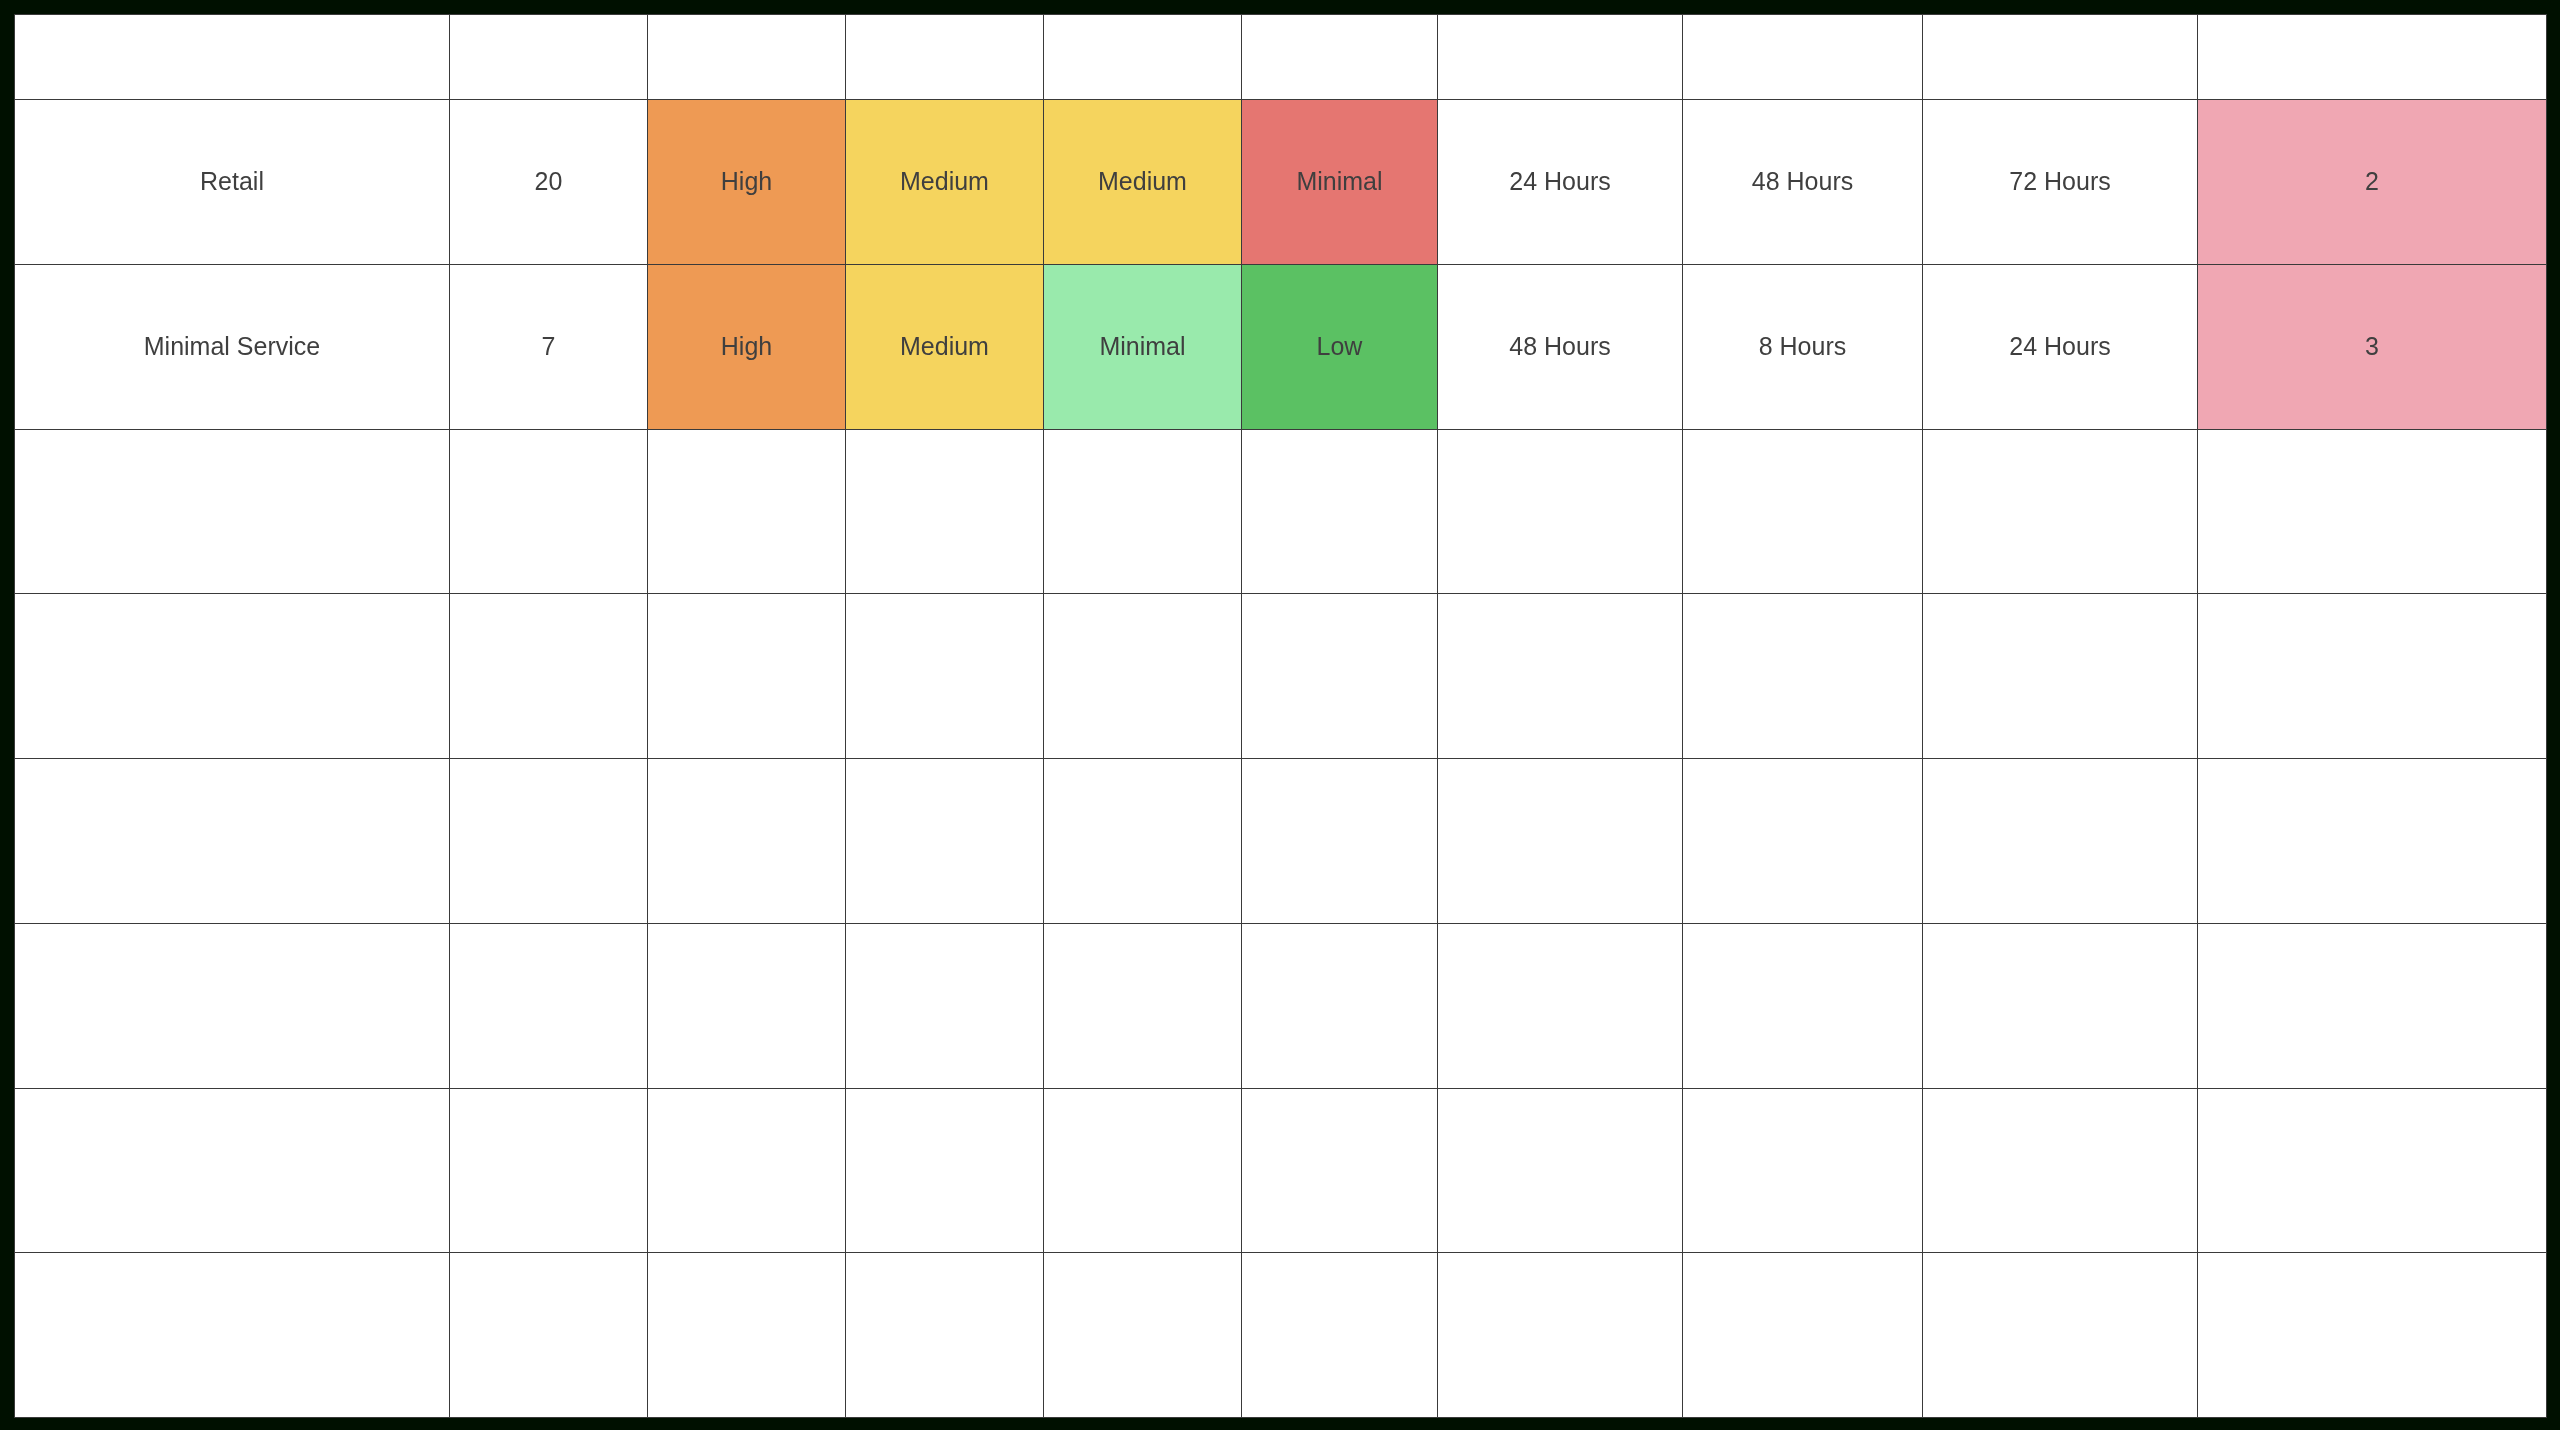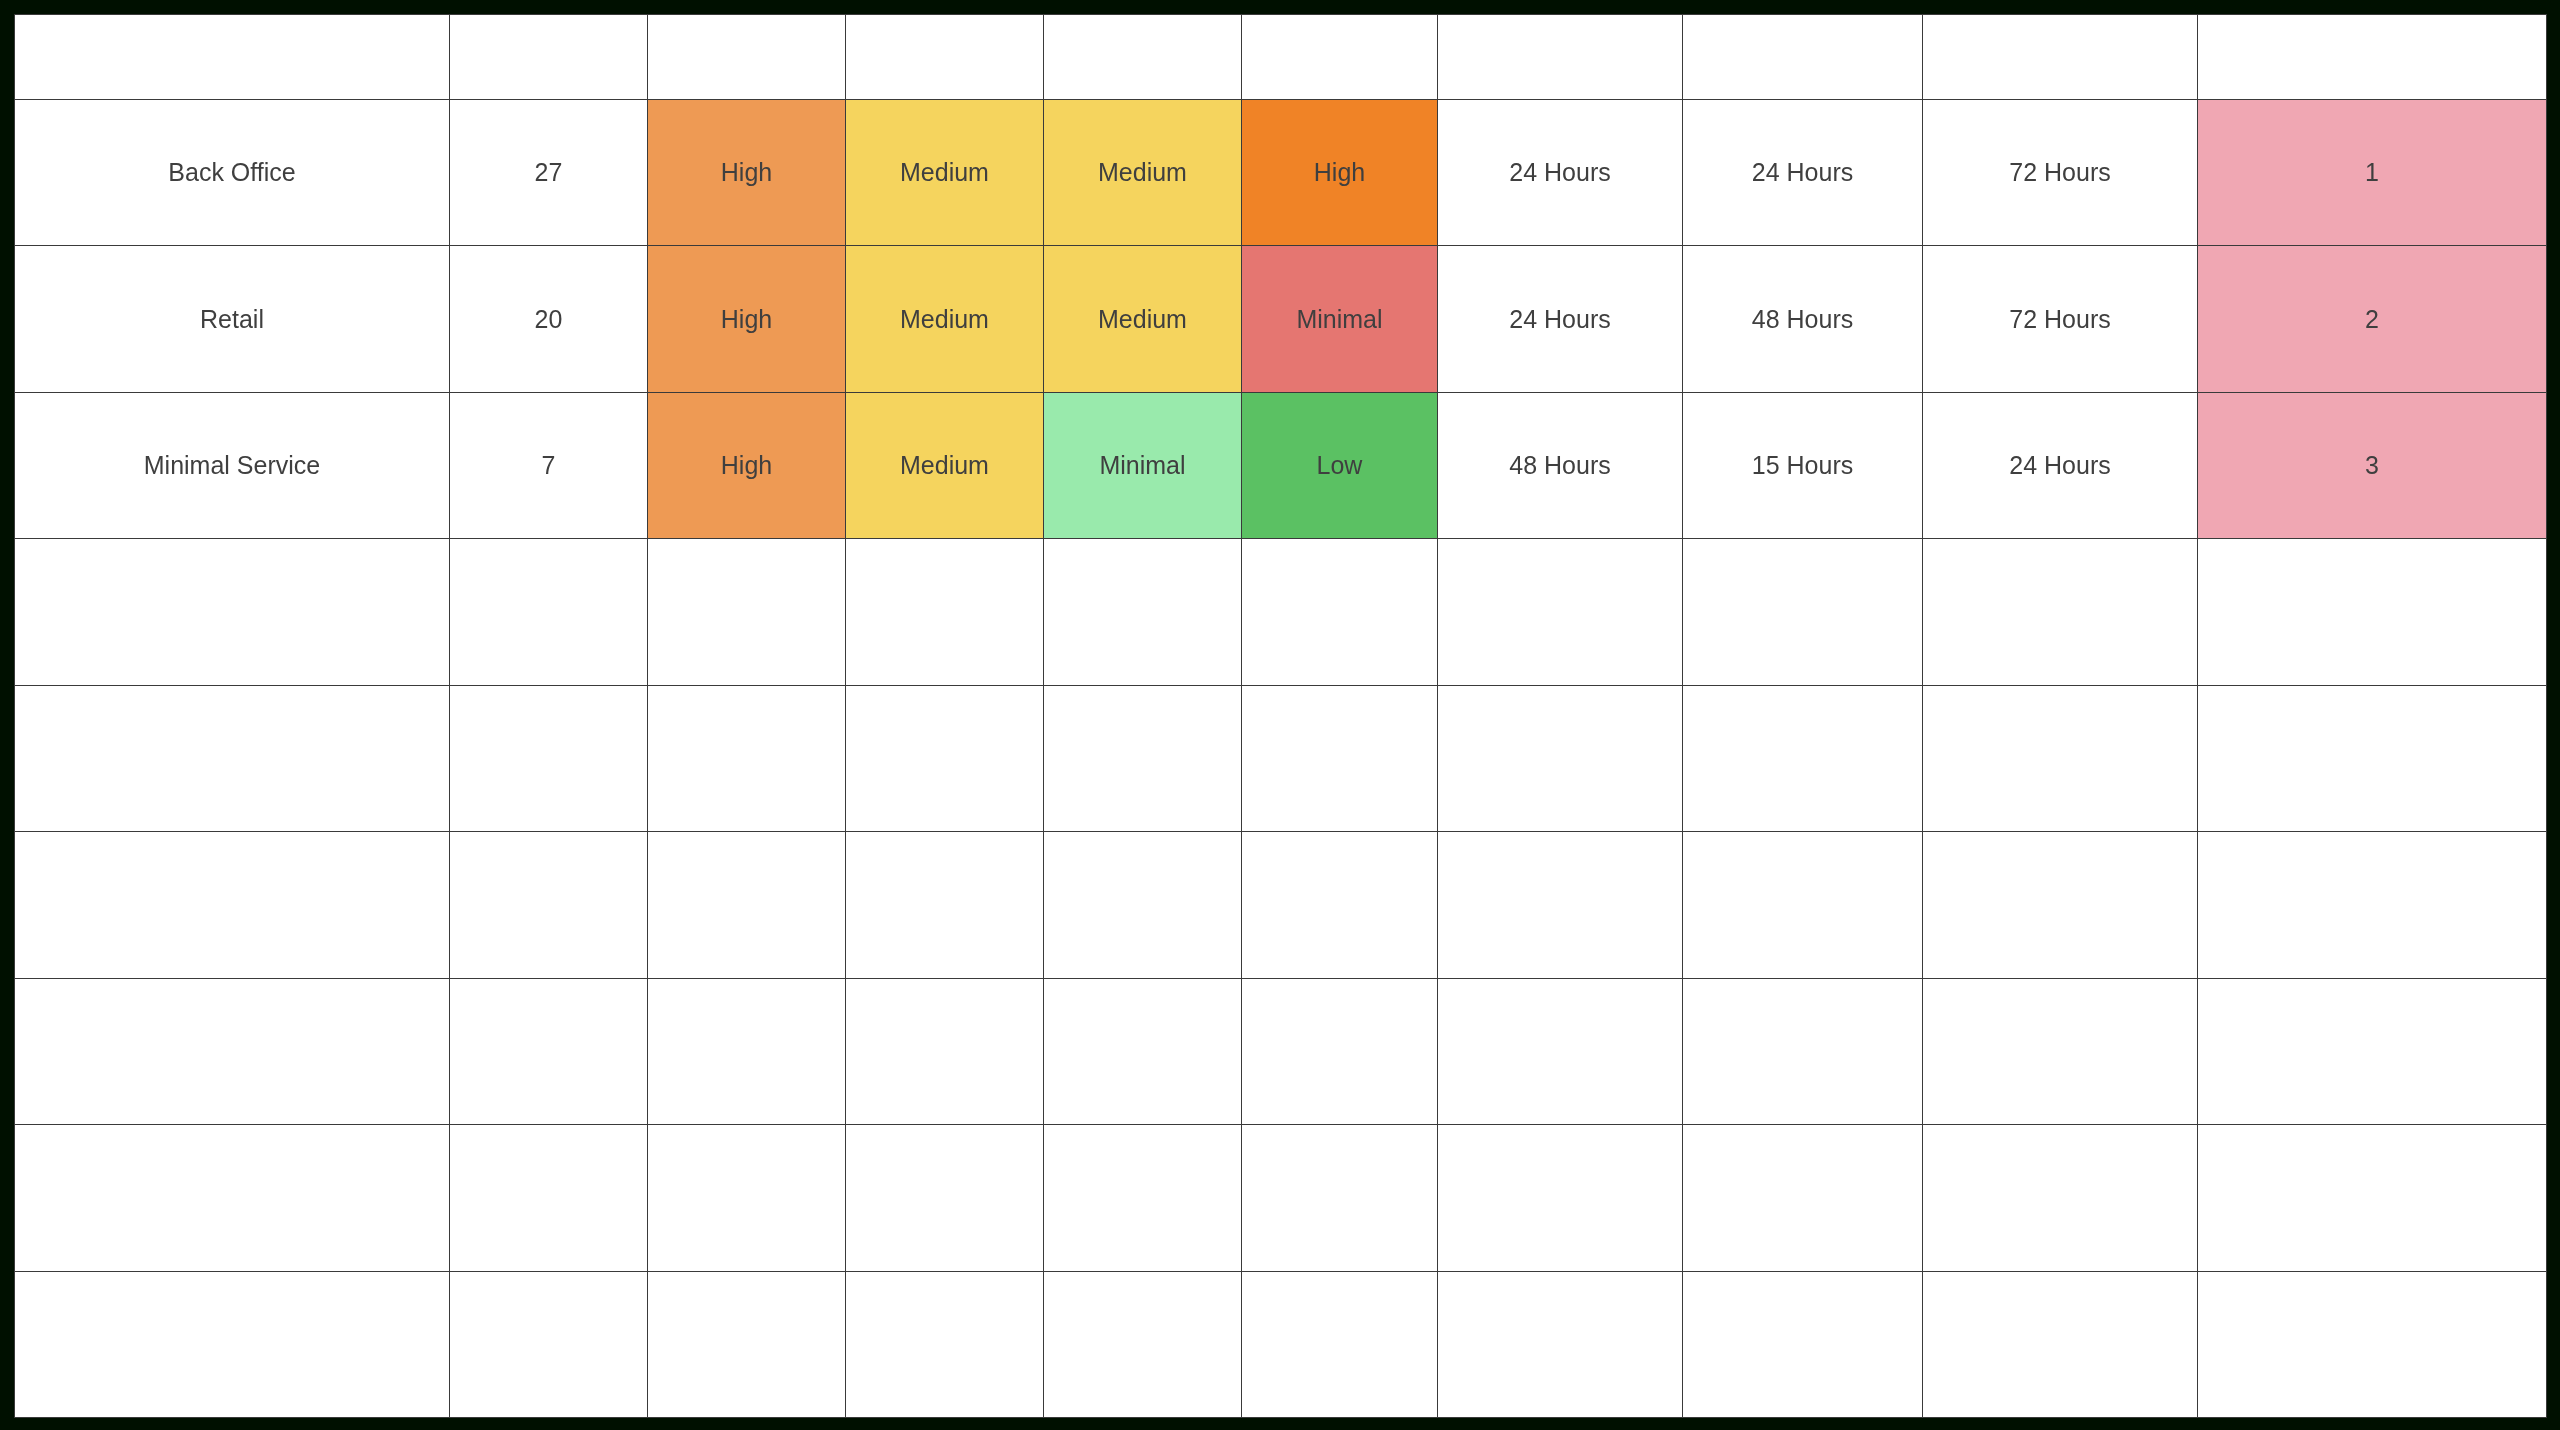--- a/index.html
+++ b/index.html
@@ -120,53 +120,41 @@
           <th>
             <span class="hdr-line">Maximum</span>
             <span class="hdr-line">Allowable Downtime</span>
           </th>
           <th>
             <span class="hdr-line">Overall Priority</span>
           </th>
         </tr>
     </thead>
     <tbody>
-        <tr>
-          <td class="fill-none">Back Office</td>
-          <td class="fill-none">27</td>
-          <td class="fill-high">High</td>
-          <td class="fill-medium">Medium</td>
-          <td class="fill-medium">Medium</td>
-          <td class="fill-reshigh">High</td>
-          <td class="fill-none">24 Hours</td>
-          <td class="fill-none">24 Hours</td>
-          <td class="fill-none">72 Hours</td>
-          <td class="fill-priority">1</td>
-        </tr>
         <tr>
           <td class="fill-none">Retail</td>
           <td class="fill-none">20</td>
           <td class="fill-high">High</td>
           <td class="fill-medium">Medium</td>
           <td class="fill-medium">Medium</td>
           <td class="fill-extreme">Minimal</td>
           <td class="fill-none">24 Hours</td>
           <td class="fill-none">48 Hours</td>
           <td class="fill-none">72 Hours</td>
           <td class="fill-priority">2</td>
         </tr>
         <tr>
           <td class="fill-none">Minimal Service</td>
           <td class="fill-none">7</td>
           <td class="fill-high">High</td>
           <td class="fill-medium">Medium</td>
           <td class="fill-minimal">Minimal</td>
           <td class="fill-low">Low</td>
           <td class="fill-none">48 Hours</td>
-          <td class="fill-none">15 Hours</td>
+          <td class="fill-none">8 Hours</td>
           <td class="fill-none">24 Hours</td>
           <td class="fill-priority">3</td>
         </tr>
         <tr>
           <td class="fill-none"></td>
           <td class="fill-none"></td>
           <td class="fill-none"></td>
           <td class="fill-none"></td>
           <td class="fill-none"></td>
           <td class="fill-none"></td>

